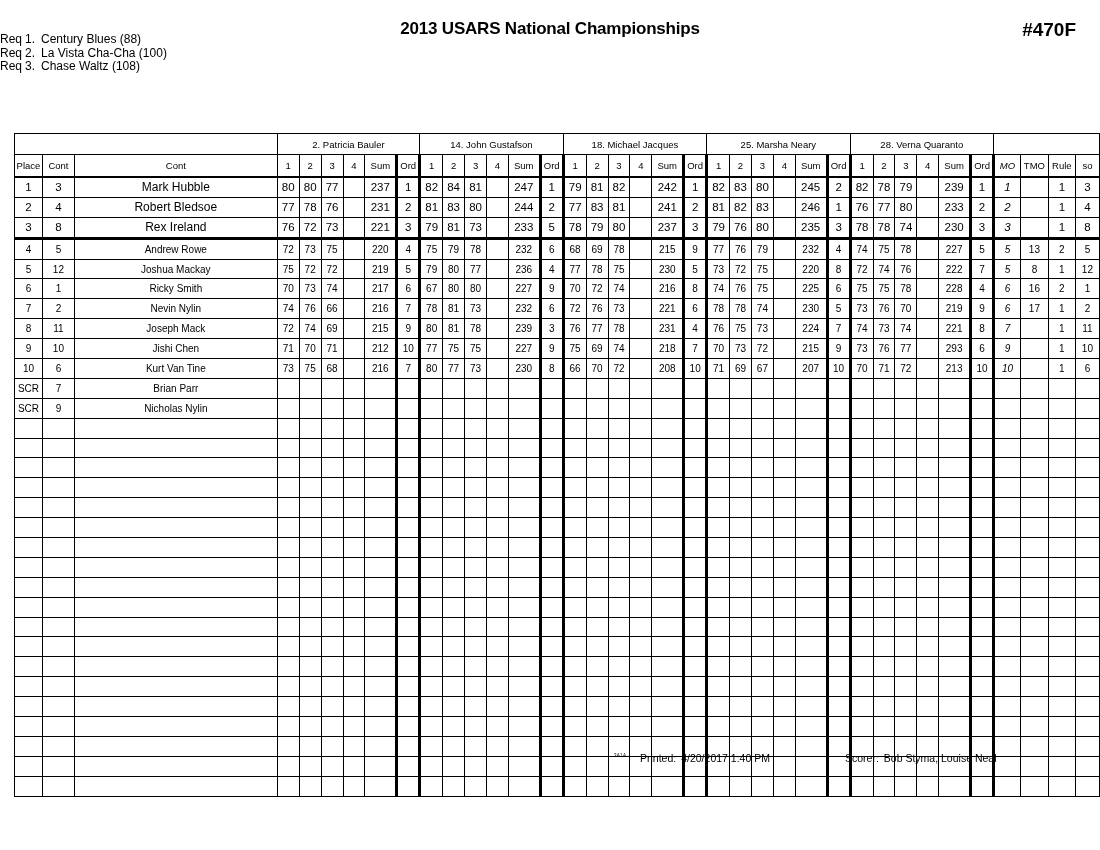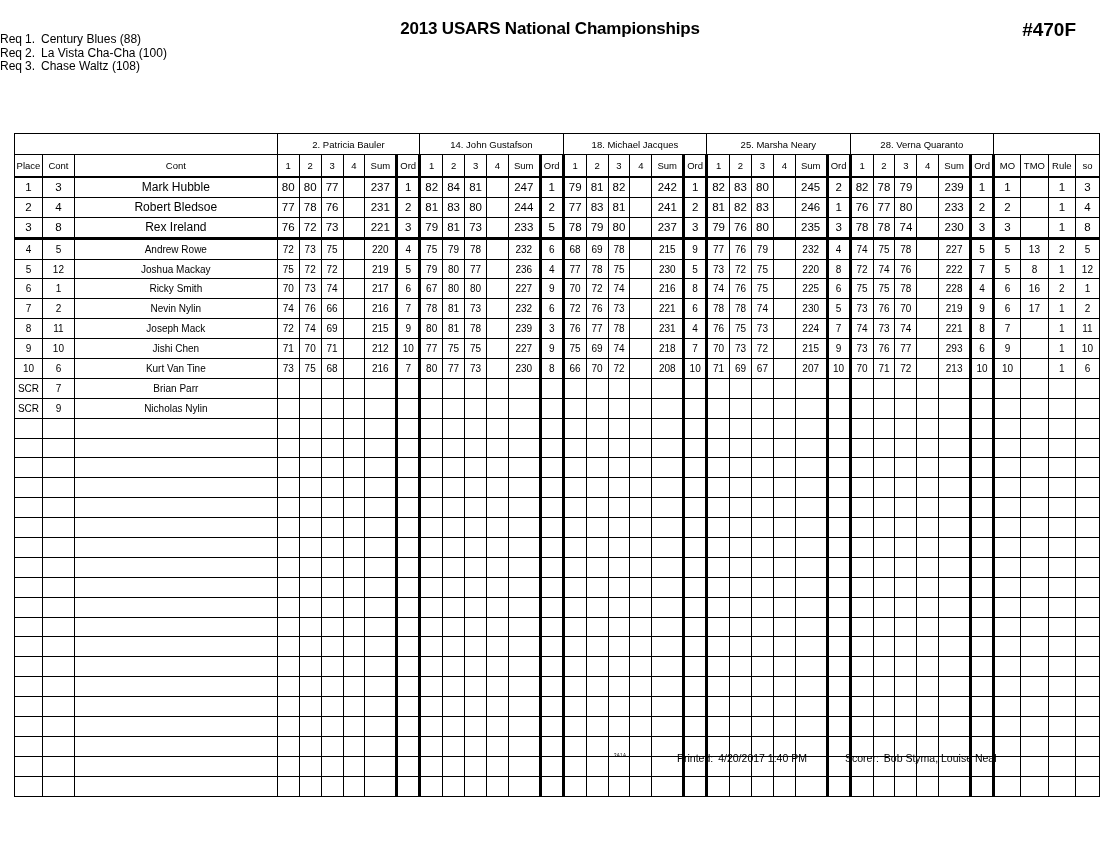--- a/index.html
+++ b/index.html
@@ -112,21 +112,21 @@
     height: 18.9px;
   }
 
   
   td.c-place { width: 27px; }
   td.c-cont  { width: 31px; }
   td.c-name  { width: 203px; text-align: left; padding-left: 5px; }
   td.c-s     { width: 21px; }
   td.c-sum   { width: 30px; }
   td.c-ord   { width: 20px; font-weight: bold; }
-  td.c-mo    { width: 25px; }
+  td.c-mo    { width: 25px; font-style: italic; }
   td.c-tmo   { width: 27px; }
   td.c-rule  { width: 26px; }
   td.c-so    { width: 23px; }
 
   
   .ord-cell  { border-left: 3px solid #000 !important; border-right: 3px solid #000 !important; }
   .mo-cell   { border-left: 3px solid #000 !important; }
   .top3 td   { font-weight: bold; font-size: 11.5px; }
   .top3 td.c-name { font-size: 12px; }
   tr.lastmedal td { border-bottom: 3px solid #000 !important; }
@@ -145,21 +145,20 @@
     left: 614px;
     top: 1px;
     font-size: 4.5px;
     letter-spacing: 0.3px;
   }
   #printed {
     position: absolute;
     left: 640px;
     top: 0px;
     white-space: nowrap;
-    margin-left: 37px;
   }
   #scorer {
     position: absolute;
     left: 845px;
     top: 0px;
     white-space: nowrap;
   }
   .fl-lbl { margin-right: 5px; }
 </style>
 </head>

